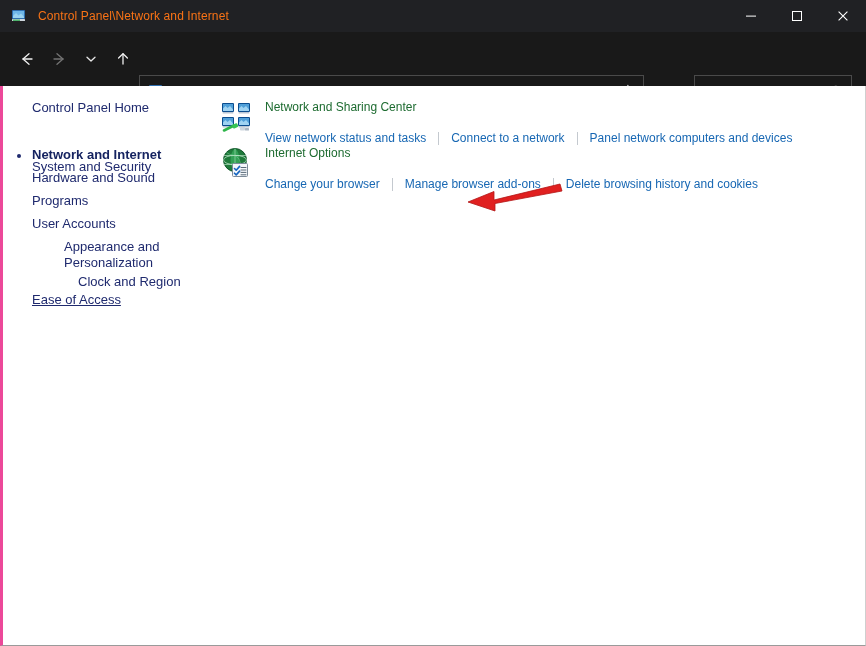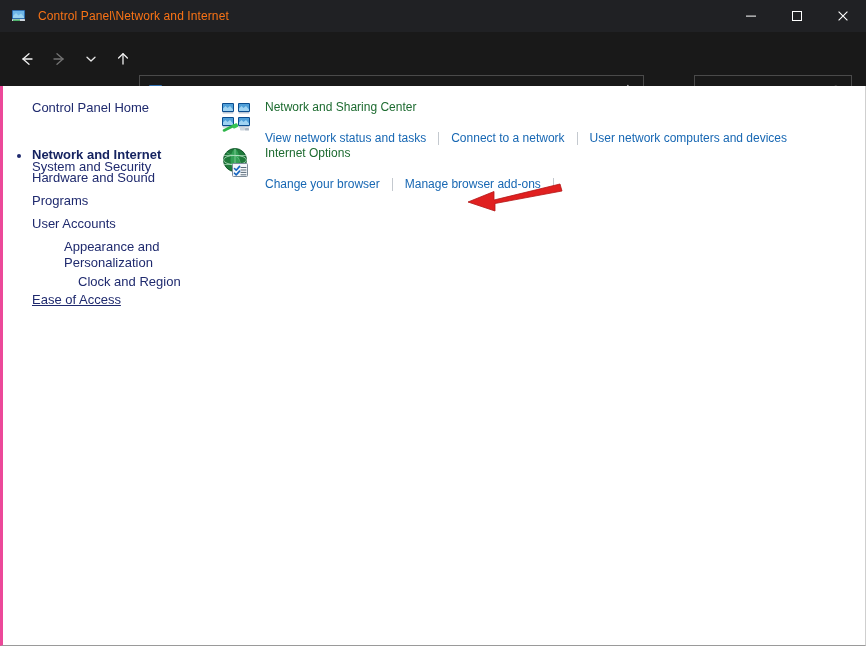--- a/index.html
+++ b/index.html
@@ -421,21 +421,21 @@
             <rect x="19" y="26" width="5" height="3.5" rx="0.8" fill="#cdd6de"></rect>
             <rect x="24" y="27" width="4" height="2.5" rx="0.6" fill="#aab6c2"></rect>
           </svg>
         </div>
         <div class="cat-title">Network and Sharing Center</div>
         <div class="cat-links">
           <span class="cat-link">View network status and tasks</span>
           <span class="link-sep"></span>
           <span class="cat-link">Connect to a network</span>
           <span class="link-sep"></span>
-          <span class="cat-link">User network computers and devices</span>
+          <span class="cat-link">Panel network computers and devices</span>
         </div>
       </div>
 
       <div class="category" style="top:60px;">
         <div class="cat-icon">
           <svg width="32" height="32" viewBox="0 0 32 32">
             <circle cx="14" cy="13" r="11.5" fill="#1f7a3a"></circle>
             <circle cx="14" cy="13" r="11.5" fill="none" stroke="#11552a" stroke-width="1"></circle>
             <path d="M14 1.5 C8 6 8 20 14 24.5 C20 20 20 6 14 1.5 Z" fill="#36a85a" opacity="0.85"></path>
             <ellipse cx="14" cy="13" rx="11.5" ry="4.6" fill="none" stroke="#bfe8cc" stroke-width="0.9" opacity="0.8"></ellipse>
@@ -447,20 +447,21 @@
             <path d="M13.5 26.2 L15.2 27.9 L18.6 24.1" fill="none" stroke="#1565c0" stroke-width="1.6" stroke-linecap="round" stroke-linejoin="round"></path>
             <path d="M20 20.5 L25 20.5 M20 23 L25 23 M20 25.4 L25 25.4 M20 27.8 L25 27.8" stroke="#5a6a78" stroke-width="1" stroke-linecap="round"></path>
           </svg>
         </div>
         <div class="cat-title">Internet Options</div>
         <div class="cat-links">
           <span class="cat-link">Change your browser</span>
           <span class="link-sep"></span>
           <span class="cat-link">Manage browser add-ons</span>
           <span class="link-sep"></span>
+          <span class="cat-link">Delete browsing history and cookies</span>
         </div>
       </div>
 
     </div>
 
     <div id="red-arrow">
       <svg width="100" height="32" viewBox="0 0 100 32">
         <path d="M96 2 L30 18 L30 9.5 L4 20 L31 29 L31 21.5 L98 9 Z" fill="#e02020" stroke="#b31616" stroke-width="0.8" stroke-linejoin="round"></path>
       </svg>
     </div>

